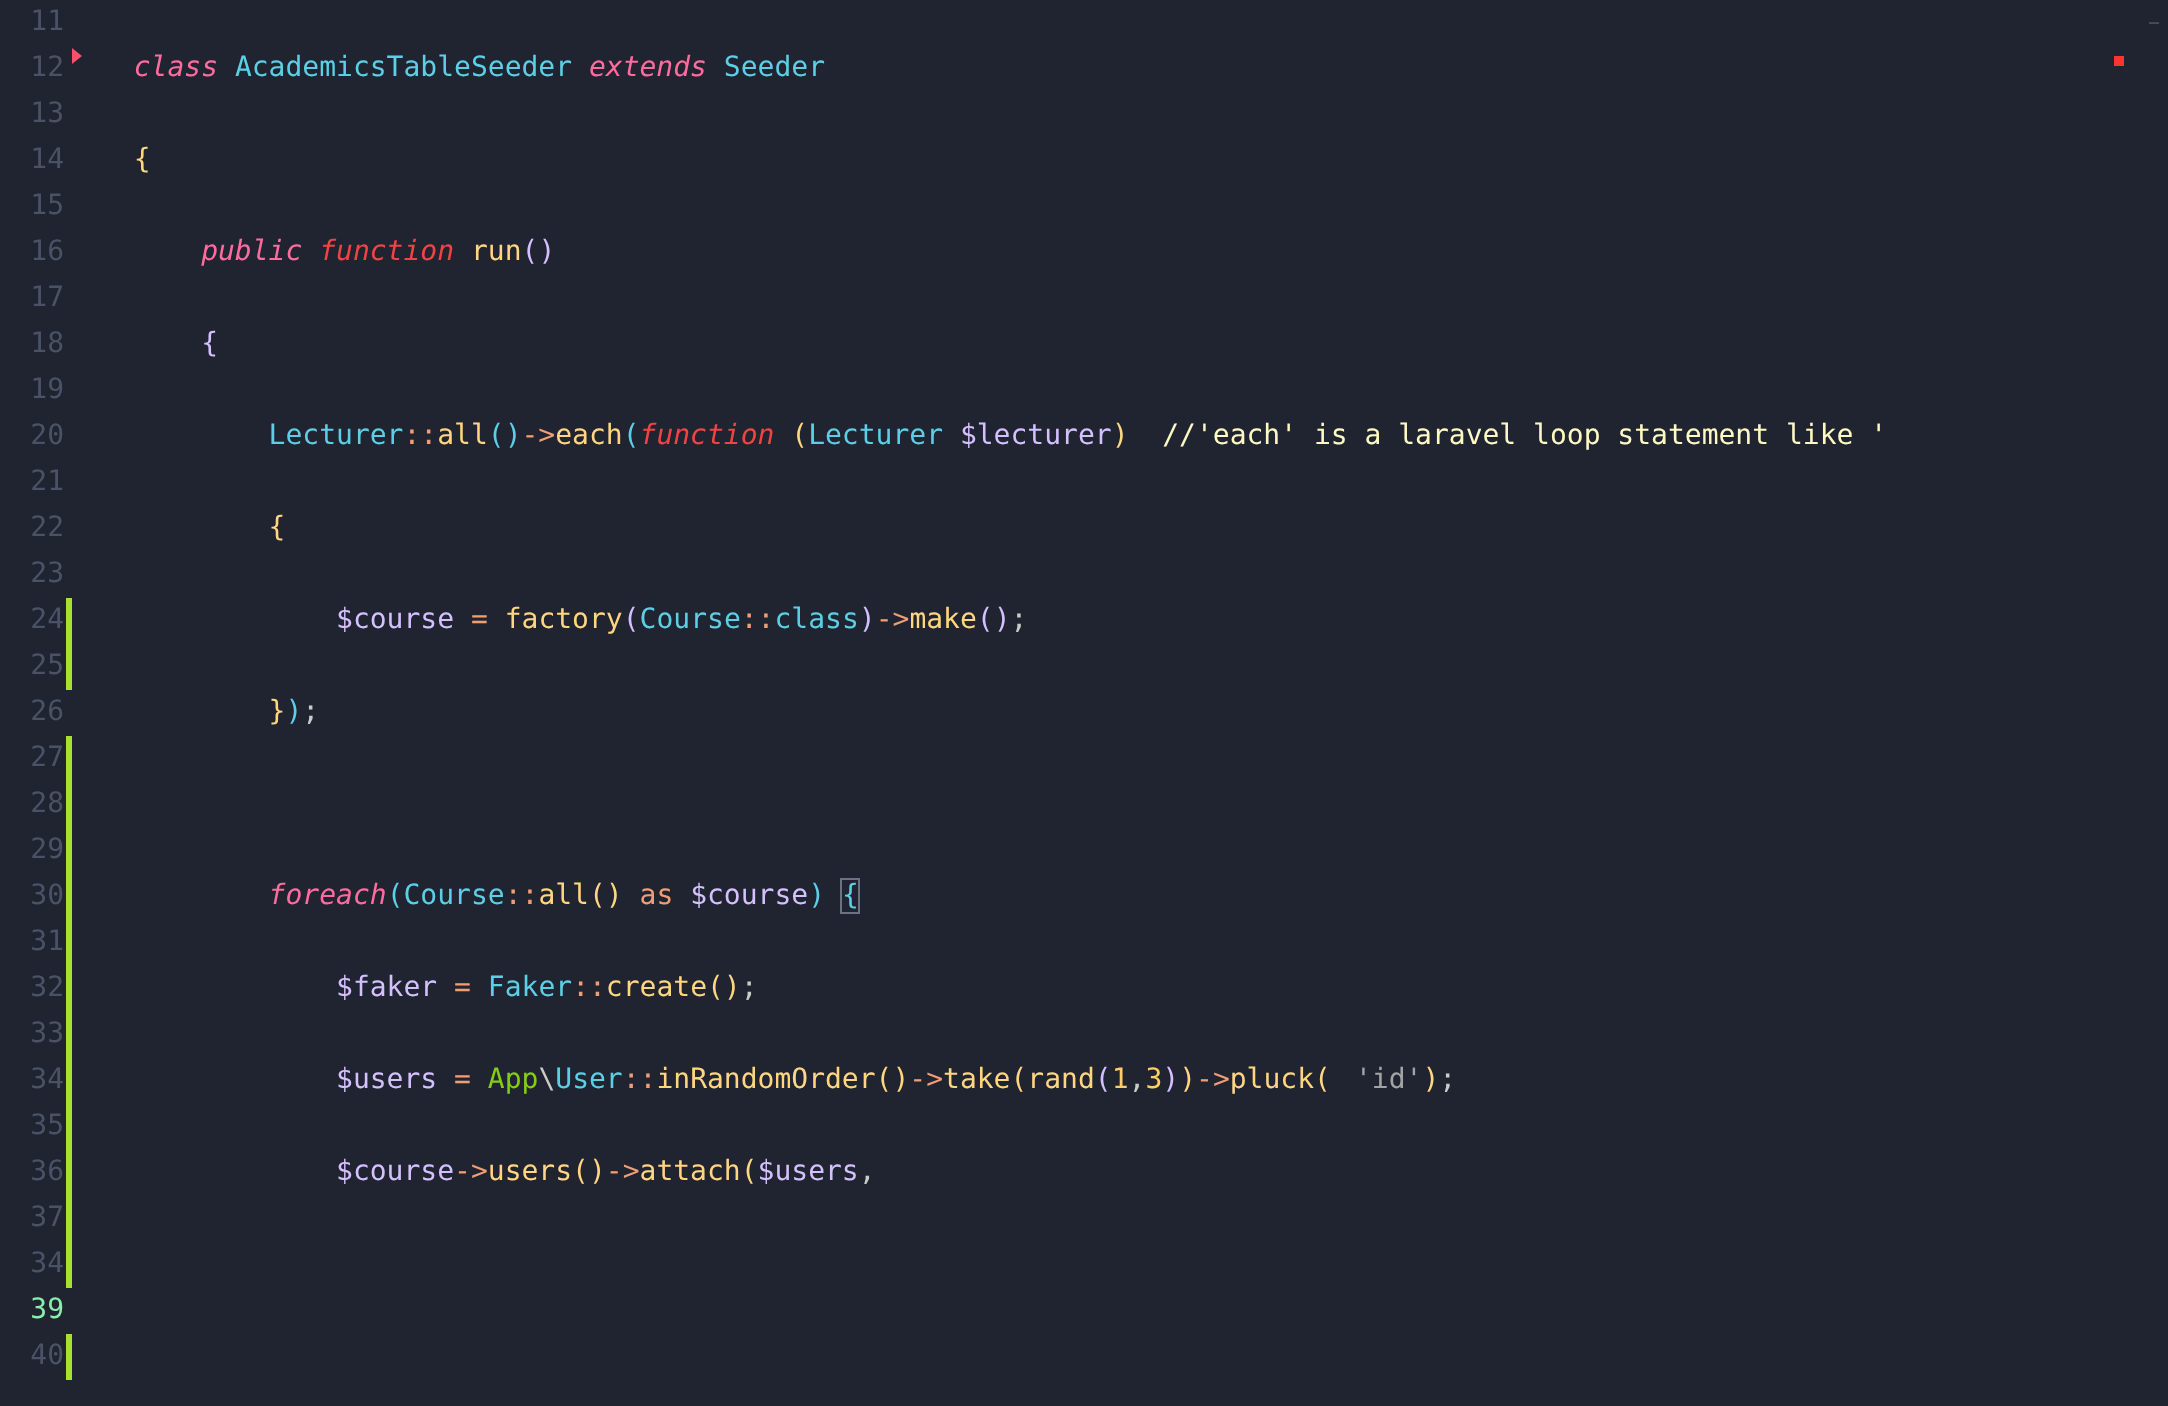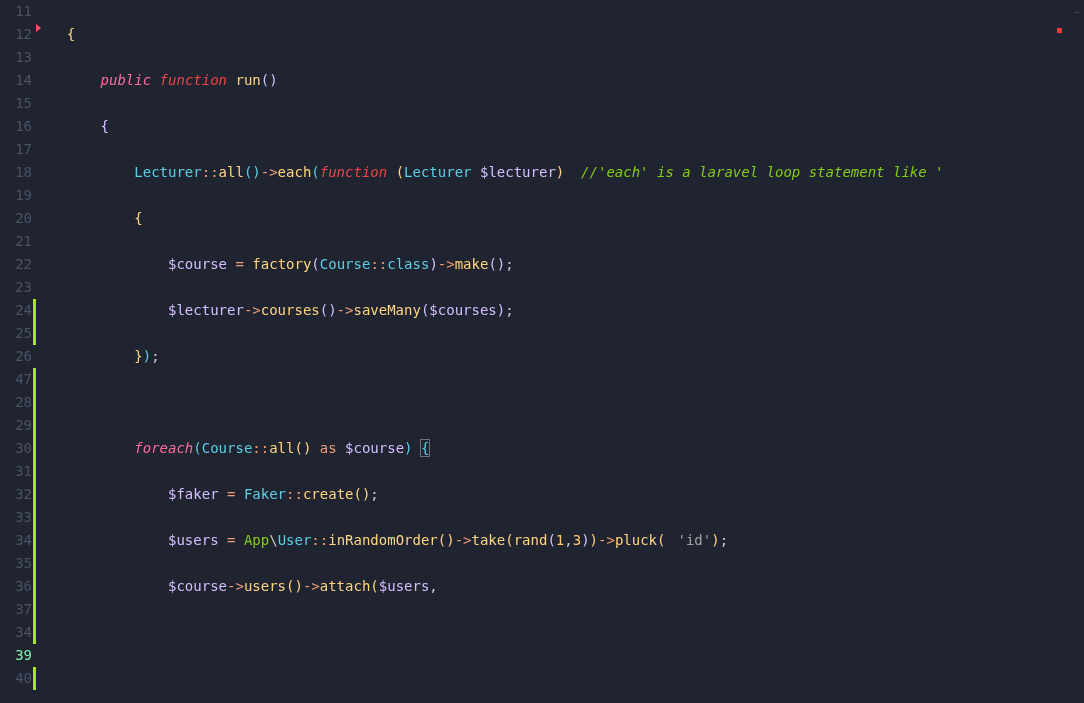--- a/index.html
+++ b/index.html
@@ -66,21 +66,21 @@
   .t-func-call { color: #ffd580; }
   .t-var { color: #d4bfff; }
   .t-op { color: #f29e74; }
   .t-punct { color: #cbccc6; }
   .t-brace { color: #ffd580; }
   .t-brace2 { color: #d4bfff; }
   .t-brace3 { color: #5ccfe6; }
   .t-string { color: #a3a3a3; margin-left: 12px; }
   .t-num { color: #ffcc66; }
   .t-const { color: #5ccfe6; }
-  .t-comment { color: #84cc16; font-style: italic; }
+  .t-comment { color: #fef9c3; }
   .t-ns { color: #84cc16; }
   .minimap {
     position: absolute;
     right: 0; top: 0;
     width: 14px;
     height: 14px;
     color: #5c6773;
     font-size: 10px;
     text-align: center;
   }
@@ -117,44 +117,44 @@
     <div class="ln">17</div>
     <div class="ln">18</div>
     <div class="ln">19</div>
     <div class="ln">20</div>
     <div class="ln">21</div>
     <div class="ln">22</div>
     <div class="ln">23</div>
     <div class="ln">24</div>
     <div class="ln">25</div>
     <div class="ln">26</div>
-    <div class="ln">47</div>
+    <div class="ln">27</div>
     <div class="ln">28</div>
     <div class="ln">29</div>
     <div class="ln">30</div>
     <div class="ln">31</div>
     <div class="ln">32</div>
     <div class="ln">33</div>
     <div class="ln">34</div>
     <div class="ln">35</div>
     <div class="ln">36</div>
     <div class="ln">37</div>
     <div class="ln">34</div>
     <div class="ln active">39</div>
     <div class="ln">40</div>
   </div>
 
   <div class="code">
+<div class="line">  <span class="t-key-italic">class</span> <span class="t-entity">AcademicsTableSeeder</span> <span class="t-key-italic">extends</span> <span class="t-entity">Seeder</span></div>
 <div class="line">  <span class="t-brace">{</span></div>
 <div class="line">      <span class="t-key-italic">public</span> <span class="t-storage">function</span> <span class="t-func">run</span><span class="t-brace2">()</span></div>
 <div class="line">      <span class="t-brace2">{</span></div>
 <div class="line">          <span class="t-class">Lecturer</span><span class="t-op">::</span><span class="t-func-call">all</span><span class="t-brace3">()</span><span class="t-op">-&gt;</span><span class="t-func-call">each</span><span class="t-brace3">(</span><span class="t-storage">function</span> <span class="t-brace">(</span><span class="t-class">Lecturer</span> <span class="t-var">$lecturer</span><span class="t-brace">)</span>  <span class="t-comment">//'each' is a laravel loop statement like '</span></div>
 <div class="line">          <span class="t-brace">{</span></div>
 <div class="line">              <span class="t-var">$course</span> <span class="t-op">=</span> <span class="t-func-call">factory</span><span class="t-brace2">(</span><span class="t-class">Course</span><span class="t-op">::</span><span class="t-const">class</span><span class="t-brace2">)</span><span class="t-op">-&gt;</span><span class="t-func-call">make</span><span class="t-brace2">()</span><span class="t-punct">;</span></div>
-<div class="line">              <span class="t-var">$lecturer</span><span class="t-op">-&gt;</span><span class="t-func-call">courses</span><span class="t-brace2">()</span><span class="t-op">-&gt;</span><span class="t-func-call">saveMany</span><span class="t-brace2">(</span><span class="t-var">$courses</span><span class="t-brace2">)</span><span class="t-punct">;</span></div>
 <div class="line">          <span class="t-brace">}</span><span class="t-brace3">)</span><span class="t-punct">;</span></div>
 <div class="line"></div>
 <div class="line">          <span class="t-key-italic">foreach</span><span class="t-brace3">(</span><span class="t-class">Course</span><span class="t-op">::</span><span class="t-func-call">all</span><span class="t-brace">()</span> <span class="t-op">as</span> <span class="t-var">$course</span><span class="t-brace3">)</span> <span class="t-brace3" style="outline:1px solid #6c7380;">{</span></div>
 <div class="line">              <span class="t-var">$faker</span> <span class="t-op">=</span> <span class="t-class">Faker</span><span class="t-op">::</span><span class="t-func-call">create</span><span class="t-brace">()</span><span class="t-punct">;</span></div>
 <div class="line">              <span class="t-var">$users</span> <span class="t-op">=</span> <span class="t-ns">App</span><span class="t-punct">\</span><span class="t-class">User</span><span class="t-op">::</span><span class="t-func-call">inRandomOrder</span><span class="t-brace">()</span><span class="t-op">-&gt;</span><span class="t-func-call">take</span><span class="t-brace">(</span><span class="t-func-call">rand</span><span class="t-brace2">(</span><span class="t-num">1</span><span class="t-punct">,</span><span class="t-num">3</span><span class="t-brace2">)</span><span class="t-brace">)</span><span class="t-op">-&gt;</span><span class="t-func-call">pluck</span><span class="t-brace">(</span><span class="t-string">'id'</span><span class="t-brace">)</span><span class="t-punct">;</span></div>
 <div class="line">              <span class="t-var">$course</span><illegal_op><span class="t-op">-&gt;</span><span class="t-func-call">users</span><span class="t-brace">()</span><span class="t-op">-&gt;</span><span class="t-func-call">attach</span><span class="t-brace">(</span><span class="t-var">$users</span><span class="t-punct">,</span></illegal_op></div>
 
 
 
 

